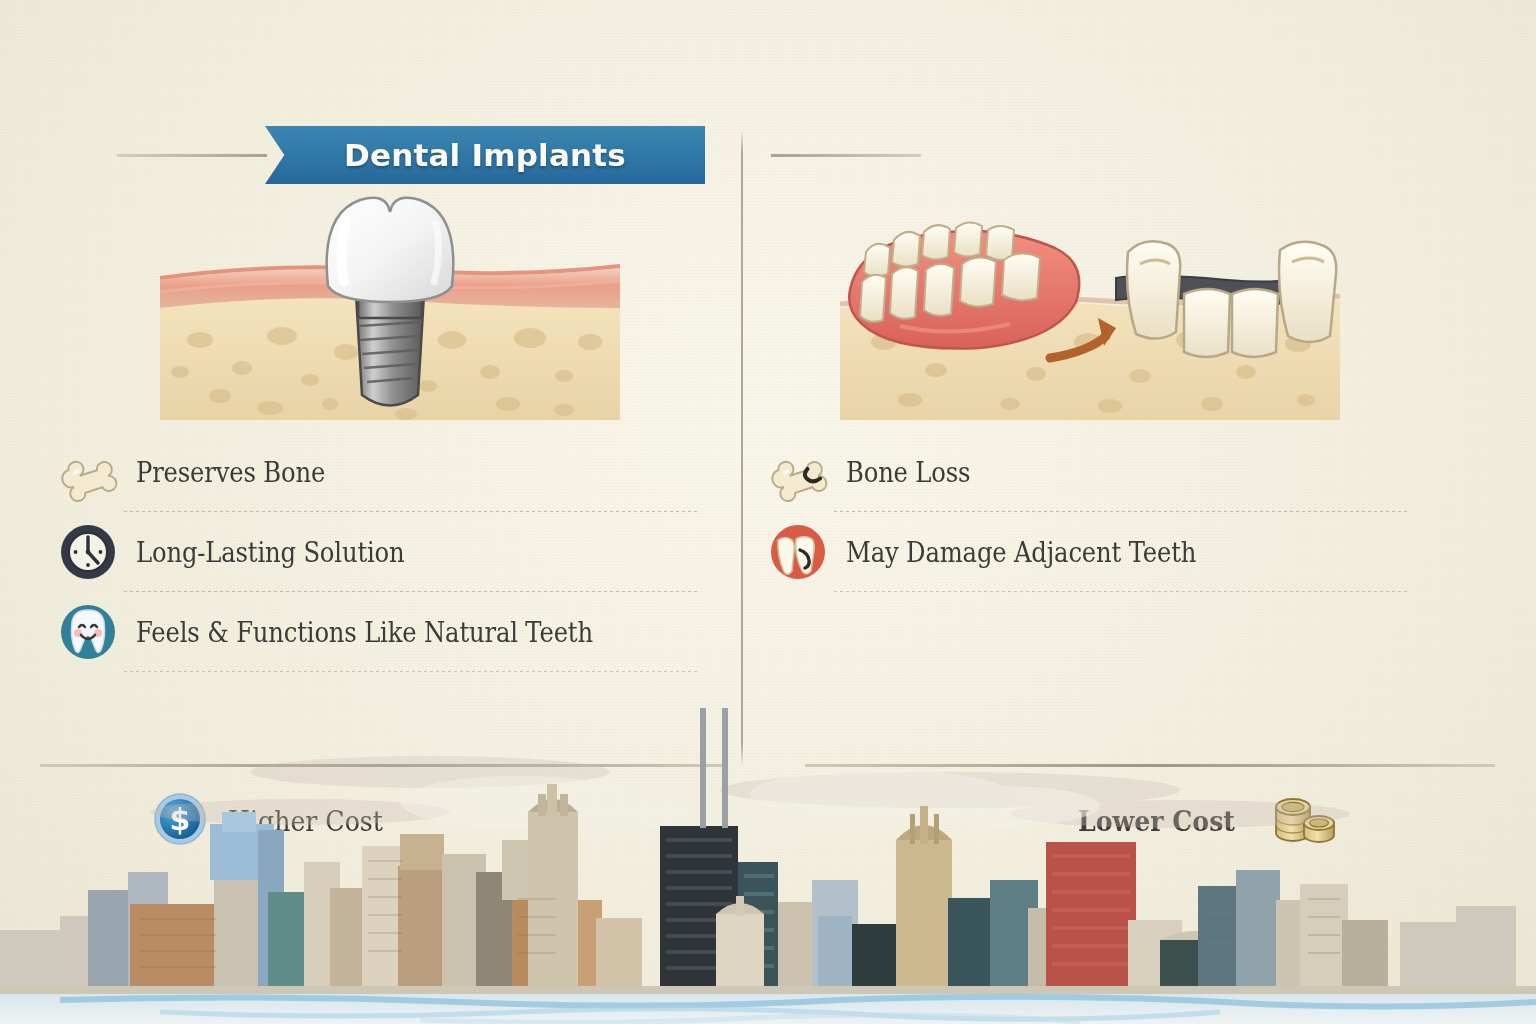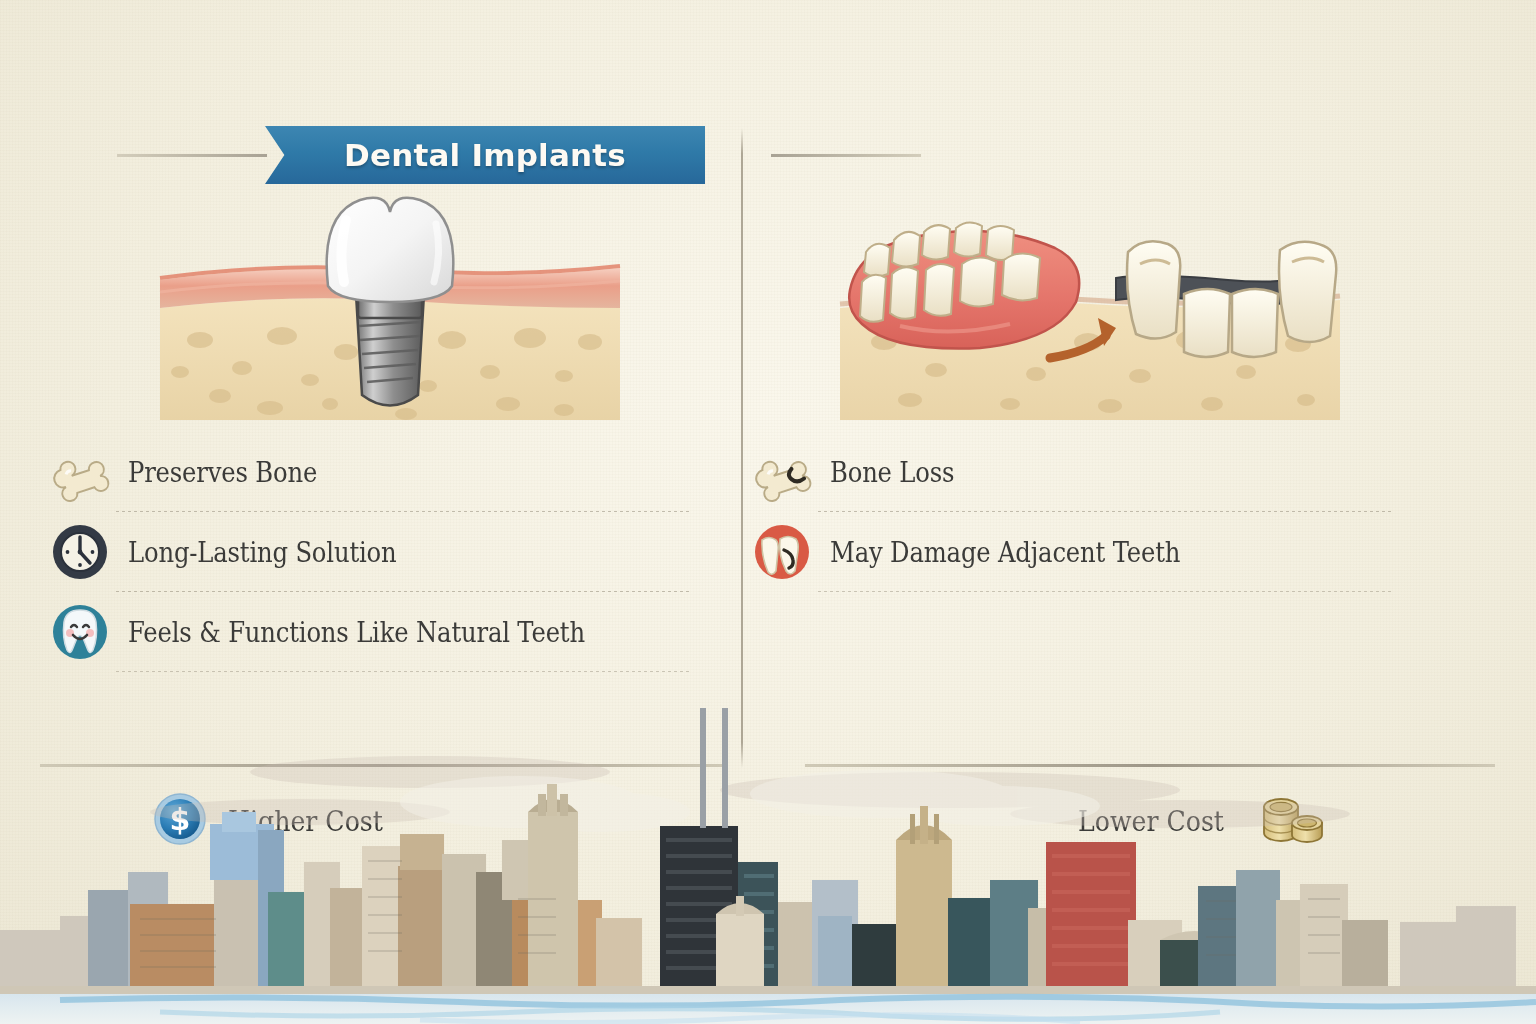--- a/index.html
+++ b/index.html
@@ -68,22 +68,22 @@
     text-shadow: 0 2px 3px rgba(0,0,0,.28); white-space: nowrap;
   }
 
   
   .illus { position: absolute; top: 190px; height: 230px; }
   #illus-implant { left: 160px; width: 460px; }
   #illus-denture { left: 840px; width: 500px; }
 
   
   .feature-col { position: absolute; top: 432px; width: 640px; }
-  #col-left { left: 50px; }
-  #col-right { left: 752px; }
+  #col-left { left: 58px; }
+  #col-right { left: 768px; }
   .feature-row {
     position: relative; height: 80px;
     display: flex; align-items: center; gap: 18px;
   }
   .feature-row::after {
     content: ""; position: absolute; left: 66px; right: 0; bottom: 0; height: 1px;
     background: repeating-linear-gradient(90deg, rgba(150,142,124,.55) 0 3px, rgba(150,142,124,0) 3px 6px);
   }
   .feature-row:last-child::after { background: repeating-linear-gradient(90deg, rgba(150,142,124,.45) 0 3px, rgba(150,142,124,0) 3px 6px); }
   .feat-icon { flex: 0 0 auto; width: 60px; height: 60px; position: relative; }
@@ -94,21 +94,21 @@
   }
 
   
   .cost-rule { position: absolute; top: 764px; height: 3px; background: linear-gradient(90deg,#cfc9b6,#9e9788,#cfc9b6); }
   #cost-rule-left { left: 40px; width: 685px; }
   #cost-rule-right { left: 805px; width: 690px; }
 
   
   .cost-block { position: absolute; top: 786px; height: 70px; display: flex; align-items: center; gap: 16px; }
   #cost-left { left: 152px; }
-  #cost-right { left: 1078px; }
+  #cost-right { left: 1078px; font-weight: bold; }
   .cost-label {
     font-family: "DejaVu Serif", serif; font-size: 28px; color: #3b3b39; white-space: nowrap;
     transform: scaleX(.9); transform-origin: left center;
   }
 
   
   #skyline { position: absolute; left: 0; bottom: 0; width: 1536px; height: 330px; }
 
   svg { display: block; overflow: visible; }
 </style>

